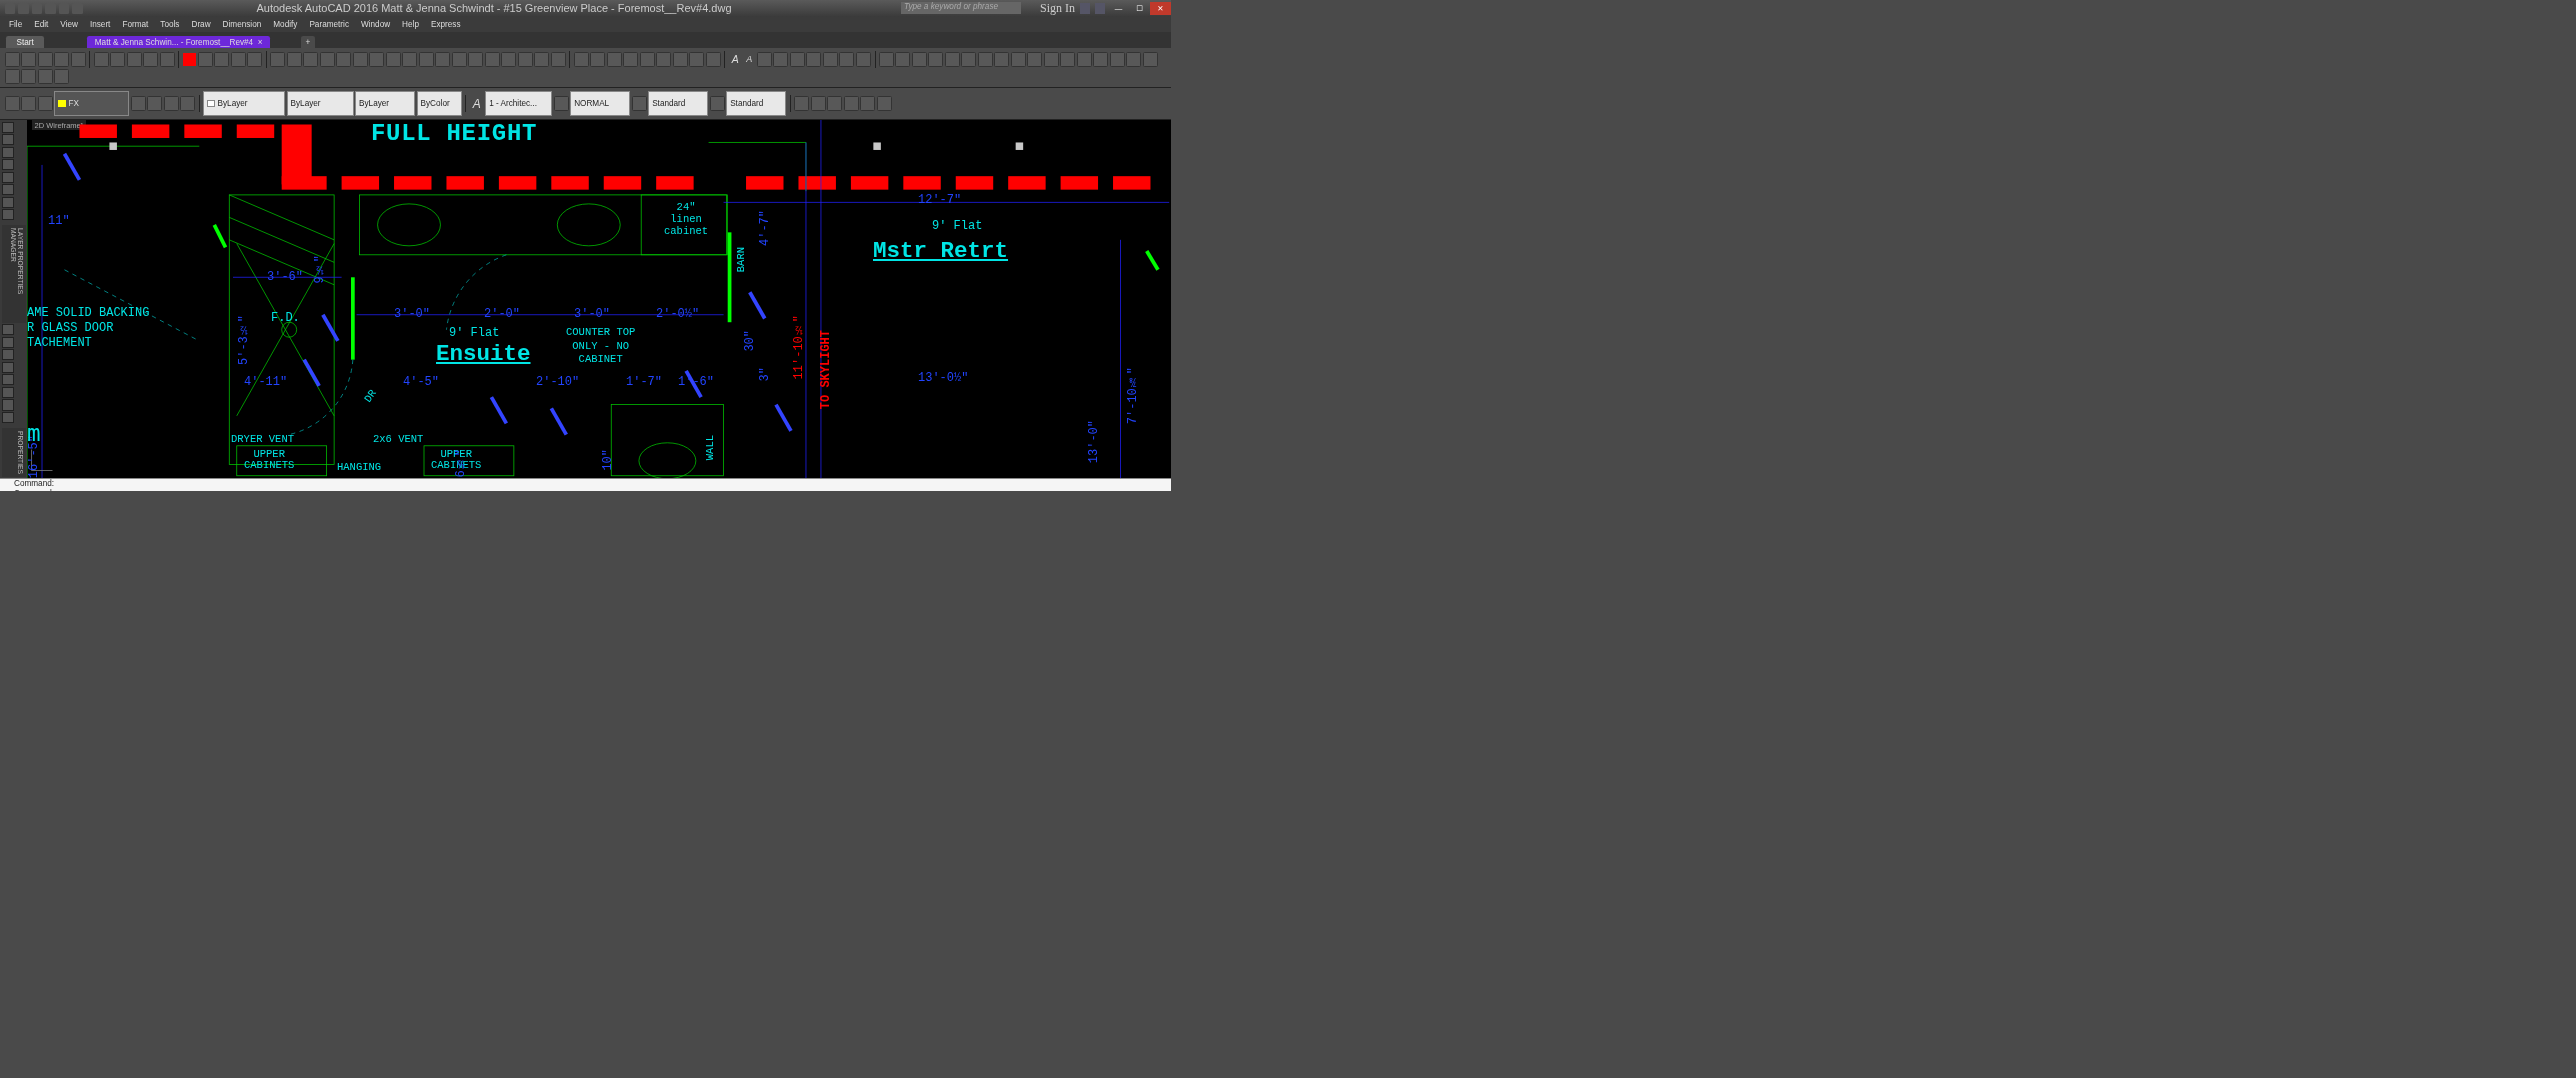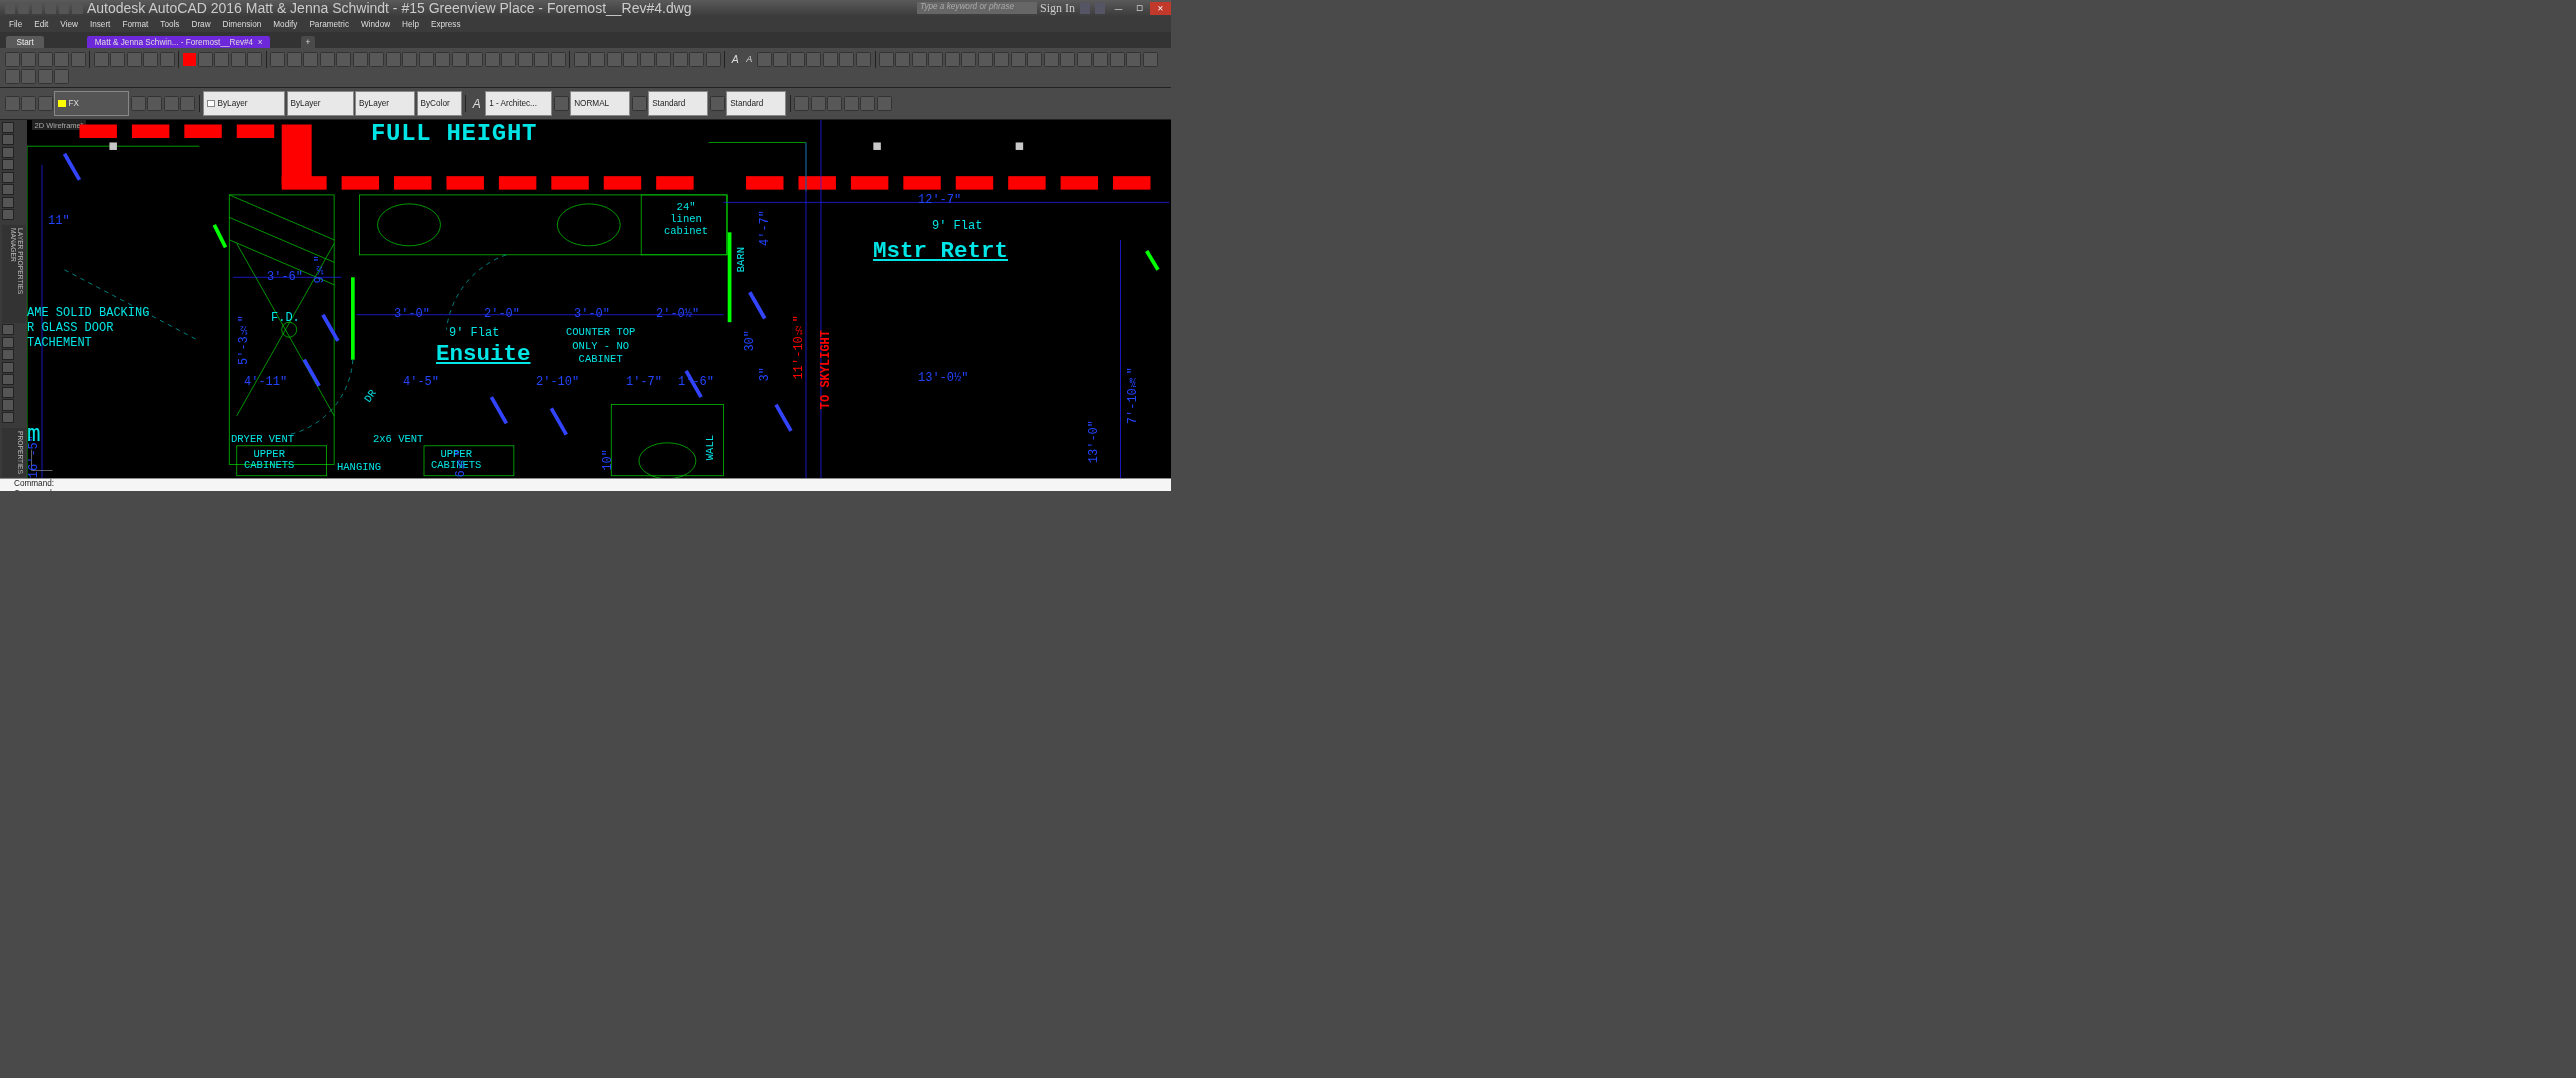--- a/index.html
+++ b/index.html
@@ -1,21 +1,21 @@
 <!DOCTYPE html>
 <html><head>
 <meta charset="utf-8">
 <style>
 * { margin: 0; padding: 0; box-sizing: border-box; font-family: "Segoe UI", Arial, sans-serif; font-size: 8.2px; }
 body { background: #4a4a4a; width: 1171px; height: 491px; overflow: hidden; position: relative; }
 .titlebar { height: 16.5px; background: linear-gradient(#5a5a5a,#3a3a3a); display: flex; align-items: center; color: #ddd; }
 .titlebar .qa { display: flex; gap: 3px; padding: 0 4.5px; }
 .titlebar .qa span { width: 10.5px; height: 10.5px; background: #555; border-radius: 1.5px; }
-.titlebar .title { flex: 1; text-align: left; color: #ccc; font-size: 14px; }
-.titlebar .search { width: 120px; height: 12px; background: #666; color: #aaa; padding: 0 3px; font-style: italic; margin-right: 3px; }
+.titlebar .title { flex: 1; text-align: center; color: #ccc; font-size: 11px; }
+.titlebar .search { width: 120px; height: 12px; background: #666; color: #aaa; padding: 0 3px; font-style: italic; margin-right: 19px; }
 .titlebar .acct { display: flex; gap: 4.5px; padding-right: 3px; align-items: center; }
 .titlebar .acct span { color: #ccc; font-size: 12px; font-family: Liberation Serif, serif; }
 .winbtns { display: flex; }
 .winbtns div { width: 21px; height: 13.5px; display: flex; align-items: center; justify-content: center; color: #fff; font-size: 7.5px; }
 .winbtns .close { background: #c0392b; }
 
 .menubar { height: 15px; background: #3b3b3b; display: flex; align-items: center; padding: 0 3px; }
 .menubar span { color: #ddd; padding: 1.5px 6px; cursor: pointer; }
 
 .tabbar { height: 16.5px; background: #333; display: flex; align-items: flex-end; padding-left: 6px; gap: 28px; }

